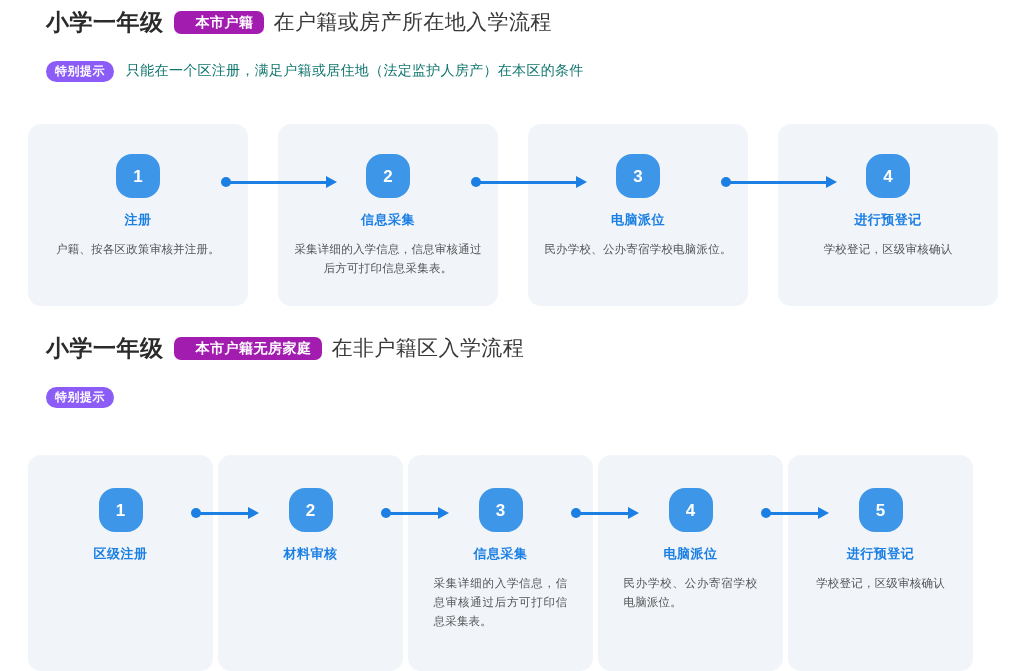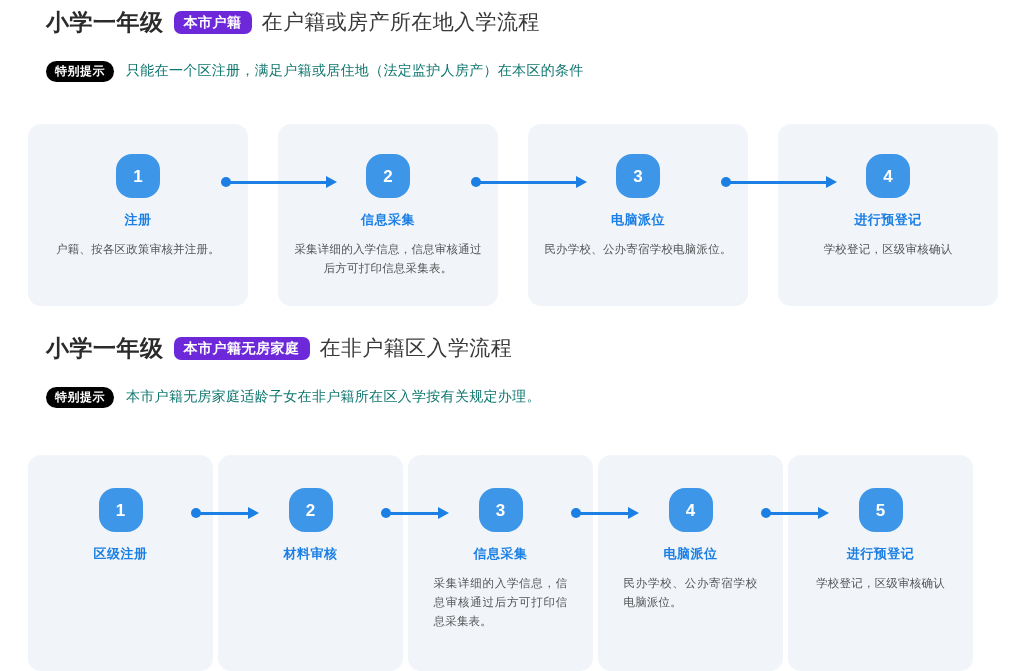--- a/index.html
+++ b/index.html
@@ -28,26 +28,26 @@
     font-size: 23px;
     font-weight: bold;
     color: #2b2b2b;
     letter-spacing: 0.5px;
     white-space: nowrap;
   }
   .dark-badge {
     display: inline-flex;
     align-items: center;
     justify-content: center;
-    background: #6d28d9;
+    background: #a21caf;
     color: #ffffff;
     font-size: 14px;
     font-weight: bold;
     border-radius: 7px;
-    padding: 4px 10px 5px 10px;
+    padding: 4px 10px 5px 22px;
     margin: 0 10px;
     line-height: 1;
     letter-spacing: 0.5px;
     white-space: nowrap;
   }
   .head-sub {
     font-size: 21px;
     font-weight: 500;
     color: #3a3a3a;
     letter-spacing: 0.4px;
@@ -58,21 +58,21 @@
     display: flex;
     align-items: center;
     padding-left: 22px;
     height: 34px;
     margin-top: 10px;
   }
   .tip-badge {
     display: inline-flex;
     align-items: center;
     justify-content: center;
-    background: #000000;
+    background: #8b5cf6;
     color: #ffffff;
     font-size: 12px;
     font-weight: bold;
     border-radius: 11px;
     padding: 4px 9px 5px 9px;
     line-height: 1;
     letter-spacing: 0.5px;
     white-space: nowrap;
   }
   .tip-text {
@@ -236,21 +236,20 @@
   </div>
 
   <div class="section sec2">
     <div class="head-row">
       <span class="head-title">小学一年级</span>
       <span class="dark-badge">本市户籍无房家庭</span>
       <span class="head-sub">在非户籍区入学流程</span>
     </div>
     <div class="tip-row">
       <span class="tip-badge">特别提示</span>
-      <span class="tip-text">本市户籍无房家庭适龄子女在非户籍所在区入学按有关规定办理。</span>
     </div>
   </div>
 
   <div class="flow flow-2">
 
     <div class="card">
       <div class="num-badge">1</div>
       <div class="card-title">区级注册</div>
       <div class="connector">
         <span class="conn-dot"></span>

